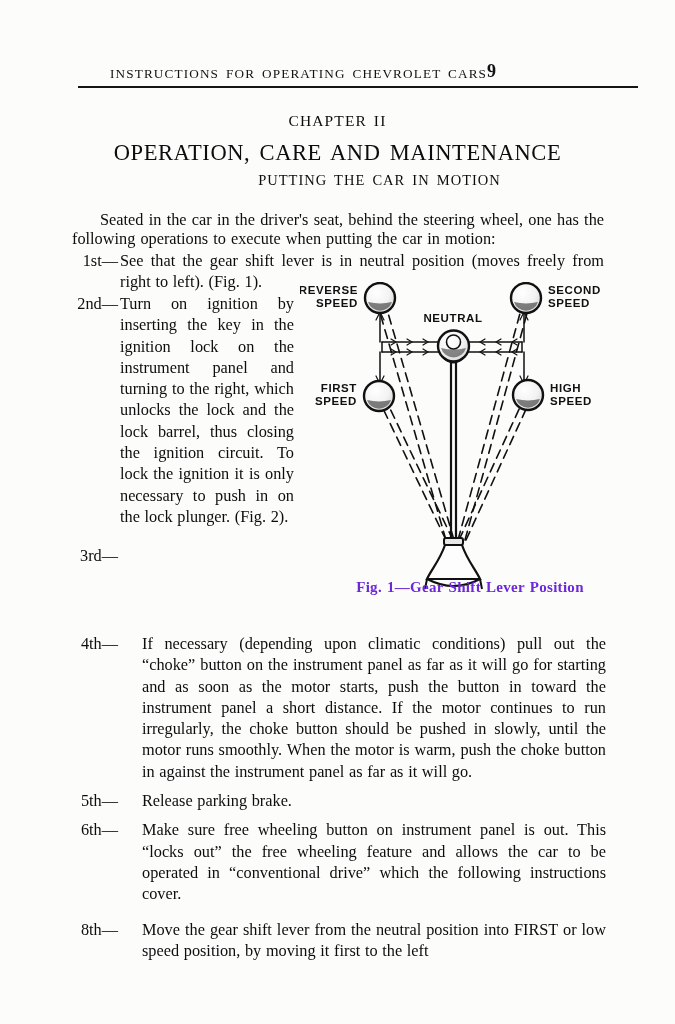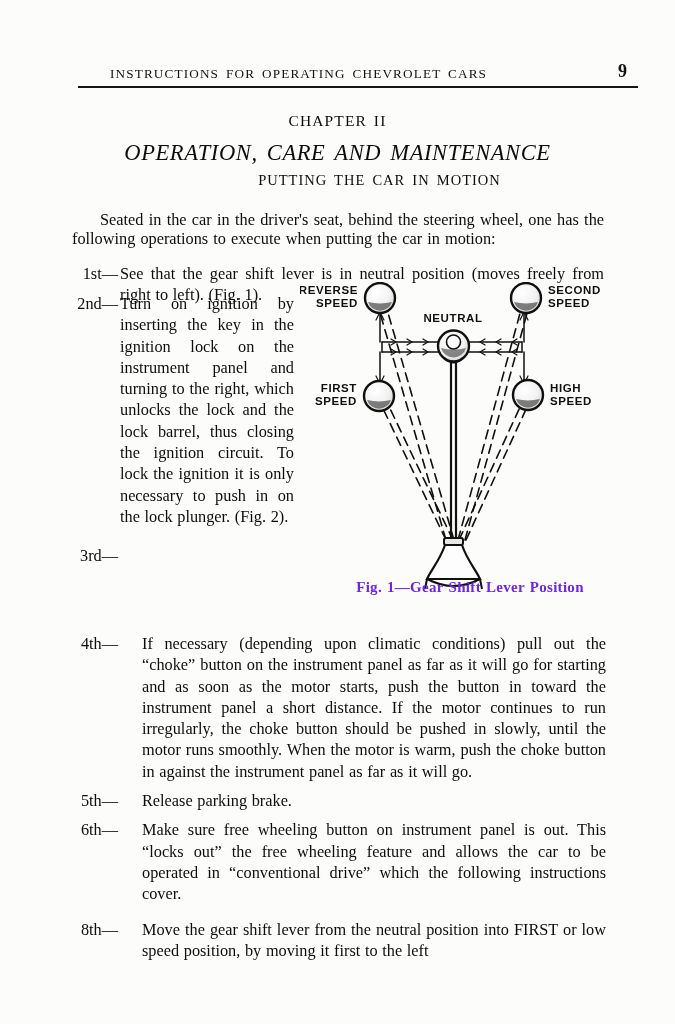--- a/index.html
+++ b/index.html
@@ -20,21 +20,20 @@
 
   
   .runhead {
     position: absolute;
     left: 72px;
     right: 40px;
     top: 60px;
     height: 22px;
     display: flex;
     align-items: flex-end;
-    justify-content: space-between;
   }
   .runhead-title {
     font-size: 13.2px;
     letter-spacing: 1.15px;
     word-spacing: 2.5px;
     font-weight: 400;
     white-space: nowrap;
     padding-left: 38px;
     color: #121212;
   }
@@ -66,21 +65,20 @@
   }
   .doctitle {
     position: absolute;
     top: 140px;
     left: 0;
     width: 675px;
     text-align: center;
     font-size: 22.5px;
     letter-spacing: 0.6px;
     word-spacing: 3px;
-    font-style: italic;
   }
   .subtitle {
     position: absolute;
     top: 172px;
     left: 0;
     width: 675px;
     text-align: center;
     font-size: 14.5px;
     letter-spacing: 1px;
     word-spacing: 2.5px;
@@ -116,21 +114,21 @@
   .step-body {
     flex: 1 1 auto;
     text-align: justify;
   }
   .step-body.ragged { text-align: left; }
 
   
   .step1 {
     position: absolute;
     left: 72px;
-    top: 263px;
+    top: 250px;
     width: 532px;
   }
   .step1 .step-num { width: 46px; }
   .step1 .step-body { padding-left: 2px; }
 
   
   .step2 {
     position: absolute;
     left: 72px;
     top: 293px;

